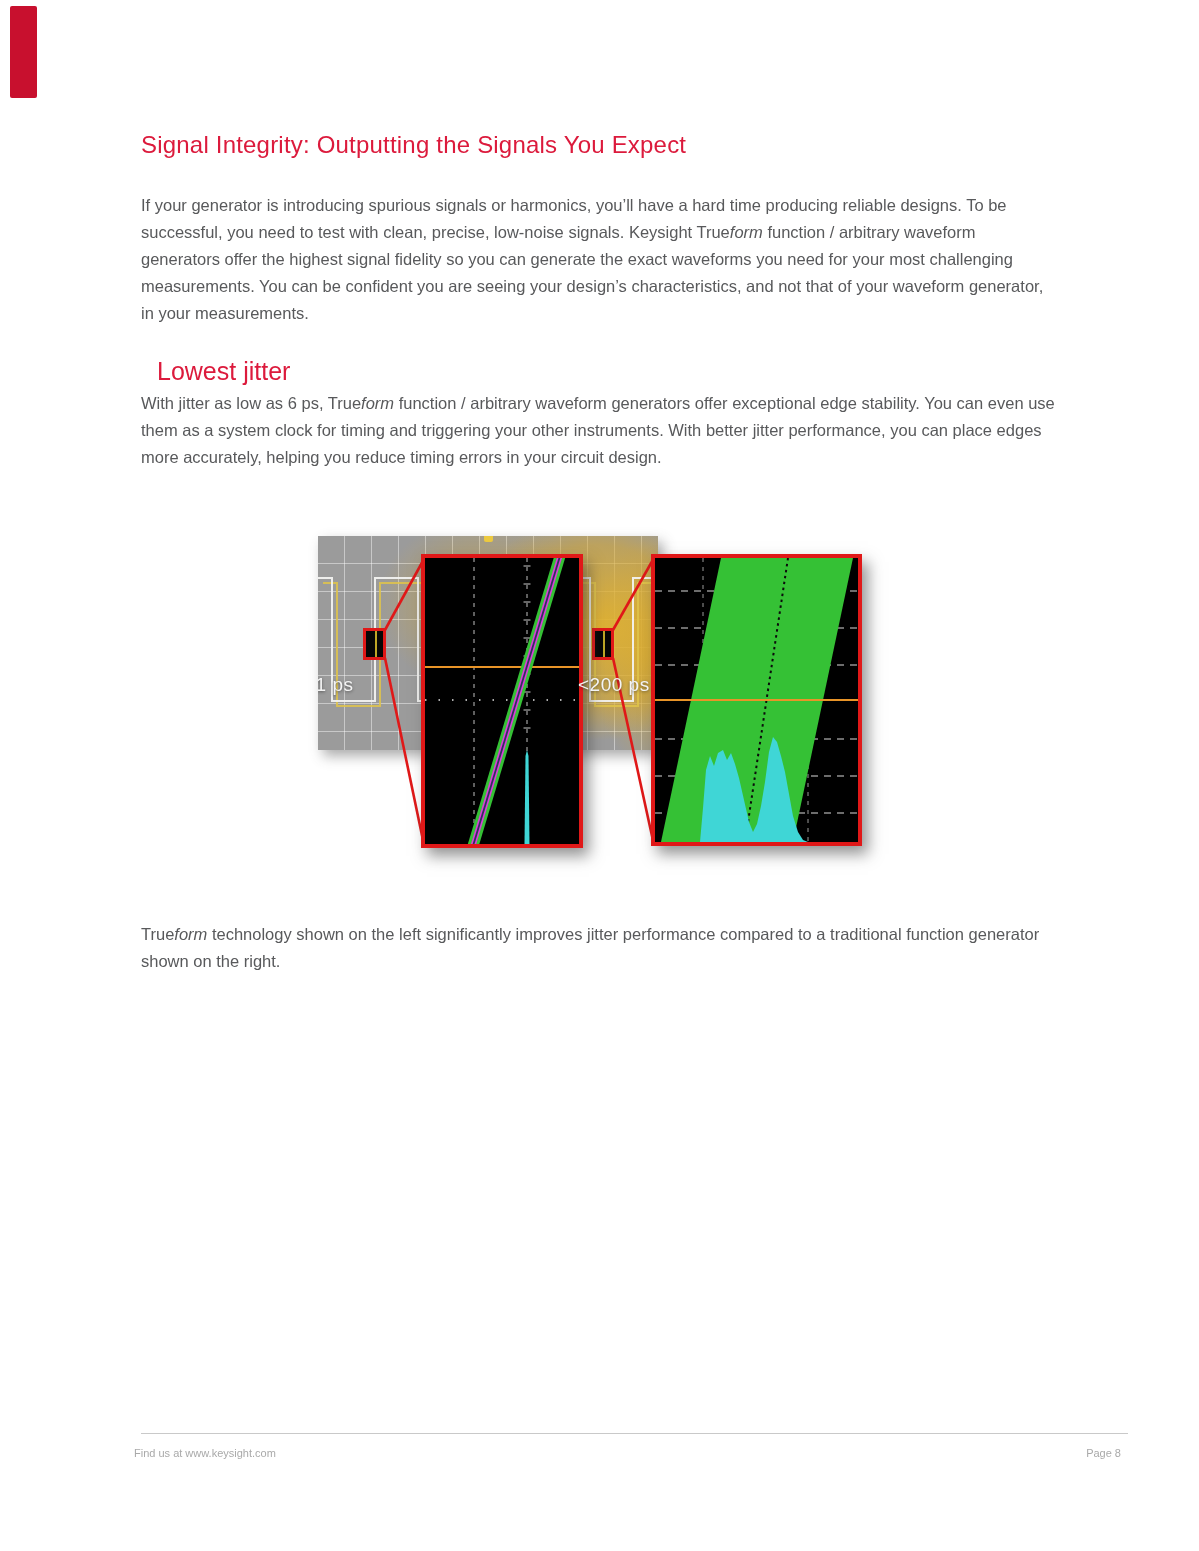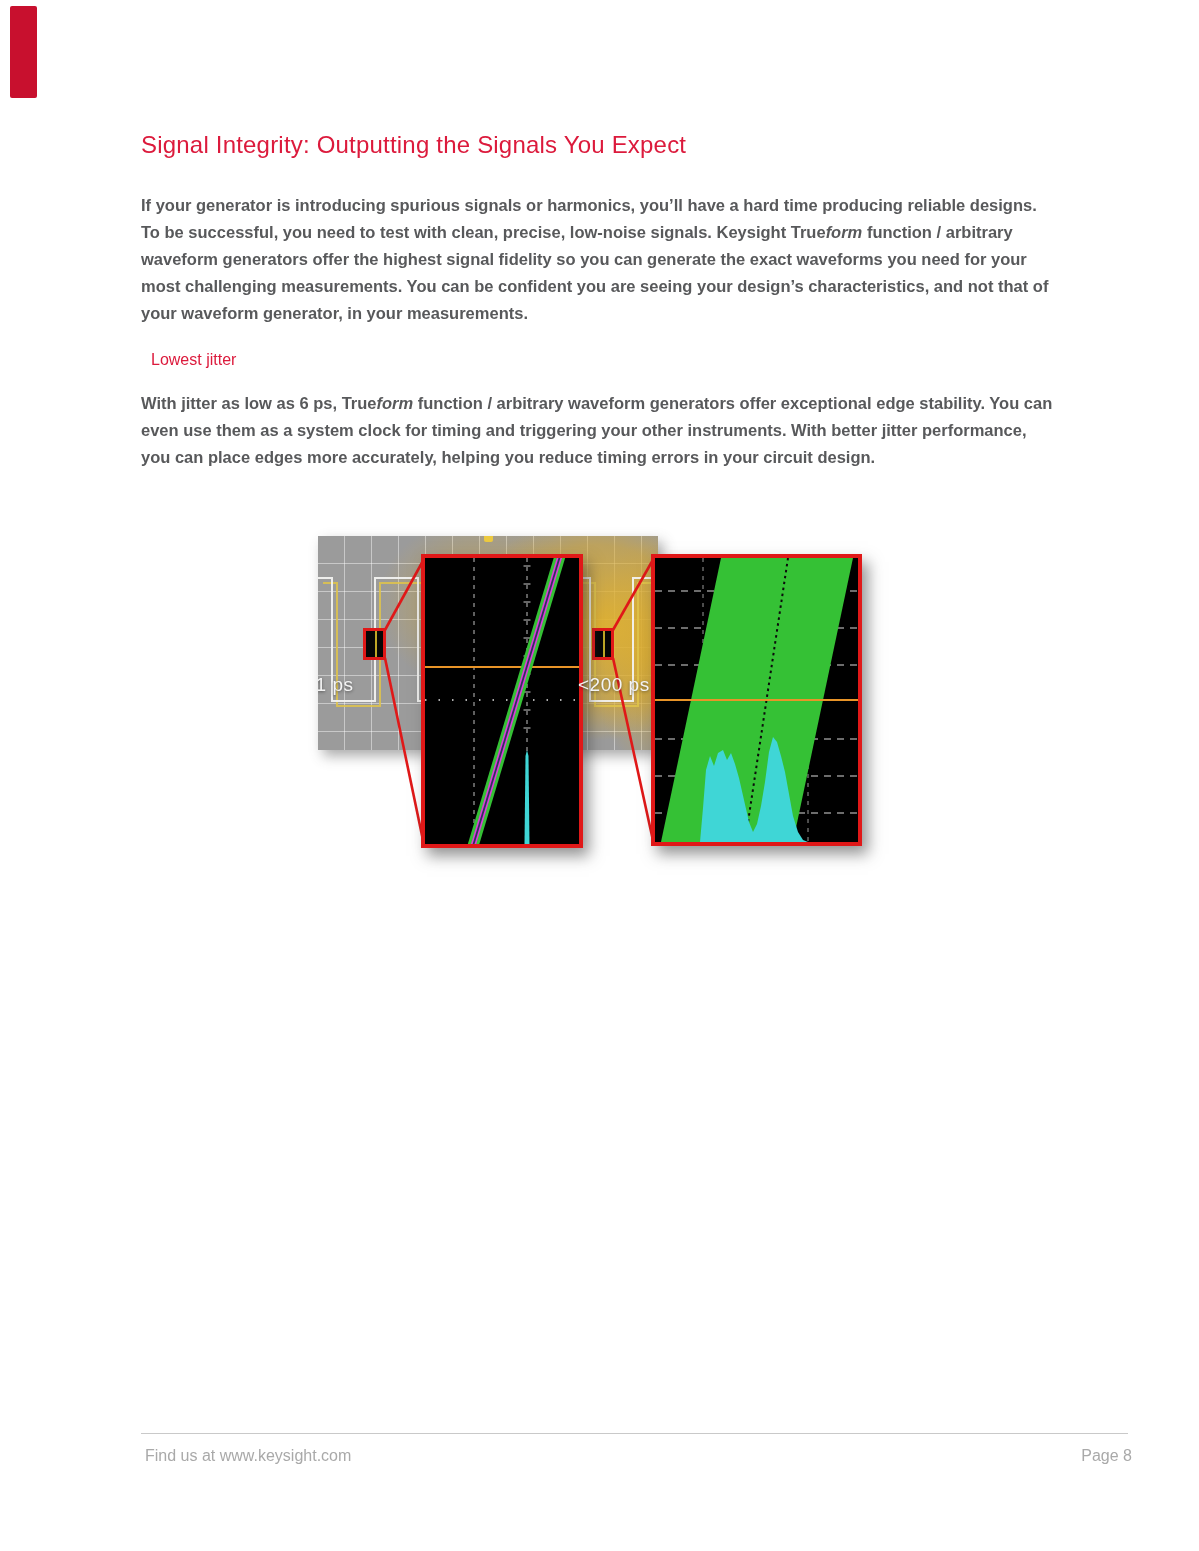--- a/index.html
+++ b/index.html
@@ -10,26 +10,26 @@
   }
   .corner-tab{
     position:absolute; left:10px; top:6px; width:27px; height:92px;
     background:var(--cornerTab,#C8102E); border-radius:2px;
   }
   h1.title{
     position:absolute; left:141px; top:131px; margin:0;
     font-size:24px; font-weight:400; color:var(--accent,#DC1A3C); letter-spacing:0.2px;
   }
   h2.subtitle{
-    position:absolute; left:141px; top:341px; margin:10px;
-    font-size:16px; font-weight:400; color:var(--accent,#DC1A3C);
+    position:absolute; left:141px; top:341px; margin:16px;
+    font-size:25px; font-weight:400; color:var(--accent,#DC1A3C);
   }
   p.body{
     position:absolute; left:141px; width:917px; margin:0;
-    font-size:16.5px; line-height:27px; color:var(--bodyText,#58595B);font-weight:bold;
+    font-size:16.5px; line-height:27px; color:var(--bodyText,#58595B);
   }
   p.body em{font-style:italic;}
   .p1{top:192px;}
   .p2{top:390px;}
   .caption{top:921px;}
 
   
   .figure{position:absolute; left:0; top:0; width:1199px; height:1551px; pointer-events:none;}
   .scope-bg{
     position:absolute; left:318px; top:536px; width:340px; height:214px; overflow:hidden;
@@ -66,23 +66,23 @@
     position:absolute; box-sizing:border-box; border:4px solid var(--figureRed,#E01818);
     background:#000; z-index:30; box-shadow:6px 8px 14px rgba(60,60,60,0.55);
   }
   .panel-left{left:421px; top:554px; width:162px; height:294px;}
   .panel-right{left:651px; top:554px; width:211px; height:292px;}
   .panel svg{display:block;}
 
   
   .footer-rule{position:absolute; left:141px; top:1433px; width:987px; height:1px; background:var(--rule,#C9C9C9);}
   .footer{
-    position:absolute; left:145px; top:1447px; width:987px;
+    position:absolute; left:134px; top:1447px; width:987px;
     display:flex; justify-content:space-between;
-    font-size:16px; color:var(--footerText,#A9A9A9);
+    font-size:11px; color:var(--footerText,#A9A9A9);
   }
 </style>
 </head>
 <body>
 
 <div class="page">
 
   <div class="corner-tab"></div>
 
   <h1 class="title">Signal Integrity: Outputting the Signals You Expect</h1>
@@ -151,20 +151,21 @@
         <polygon points="66,0 198,0 138,284 6,284" style="fill:var(--green,#35C135)"></polygon>
         <line x1="133" y1="0" x2="90" y2="284" stroke="#0B0B0B" stroke-width="2" stroke-dasharray="2.5 3.5"></line>
         <line x1="0" y1="142" x2="203" y2="142" style="stroke:var(--orange,#E89428)" stroke-width="2.2"></line>
         <polygon style="fill:var(--cyan,#3FD6D6)" points="45,284 48,250 51,212 55,198 59,208 63,195 68,192 72,202 76,195 80,206 84,220 89,242 94,264 98,274 102,266 106,248 110,224 114,194 118,179 122,184 126,198 130,214 134,236 138,258 143,274 148,282 153,284"></polygon>
       </svg>
     </div>
 
     <span class="scope-label label-right">&lt;200 ps</span>
   </div>
 
+  <p class="body caption"><em><span style="font-style:normal">True</span></em><em>form</em><span> technology shown on the left significantly improves jitter performance compared to a traditional function generator shown on the right.</span></p>
 
   <div class="footer-rule"></div>
   <div class="footer">
     <span>Find us at www.keysight.com</span>
     <span>Page 8</span>
   </div>
 
 </div>
 
 </body></html>

